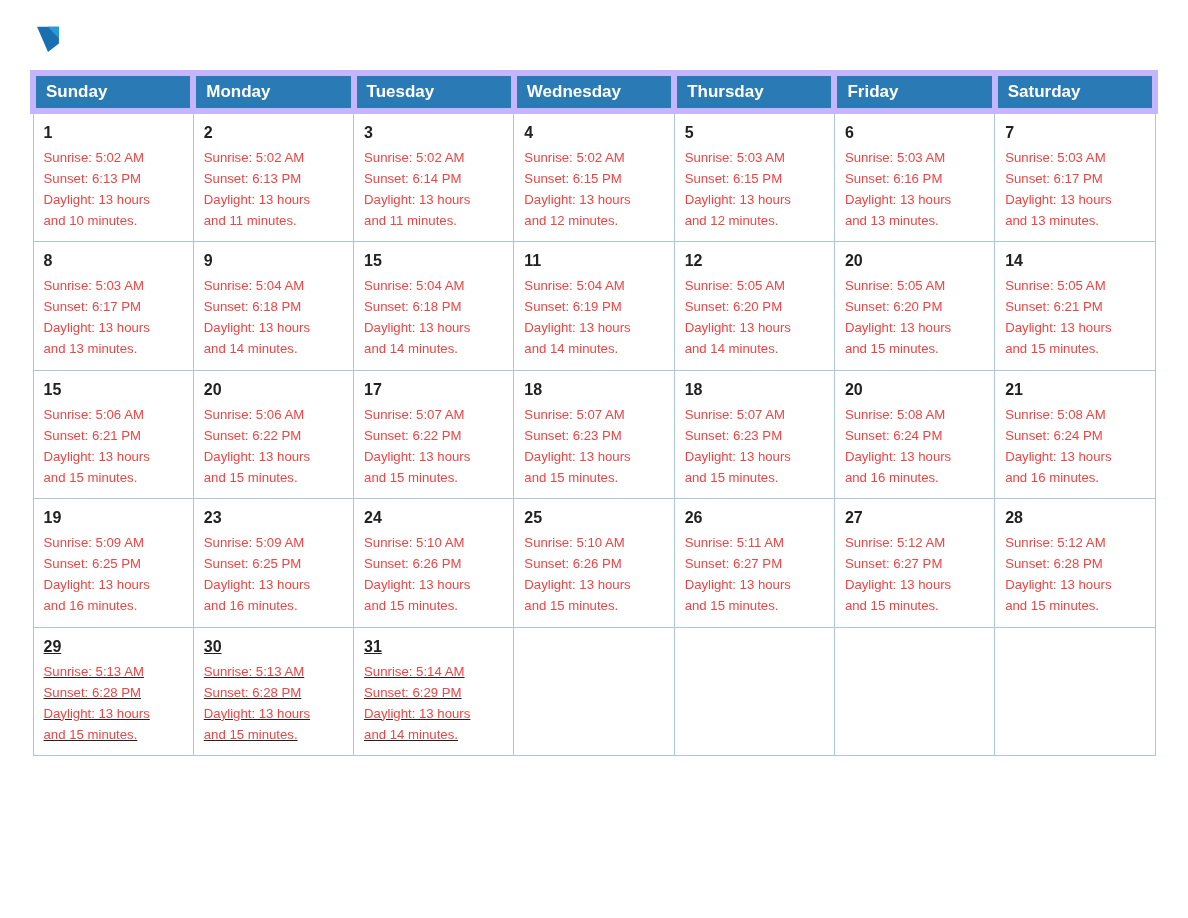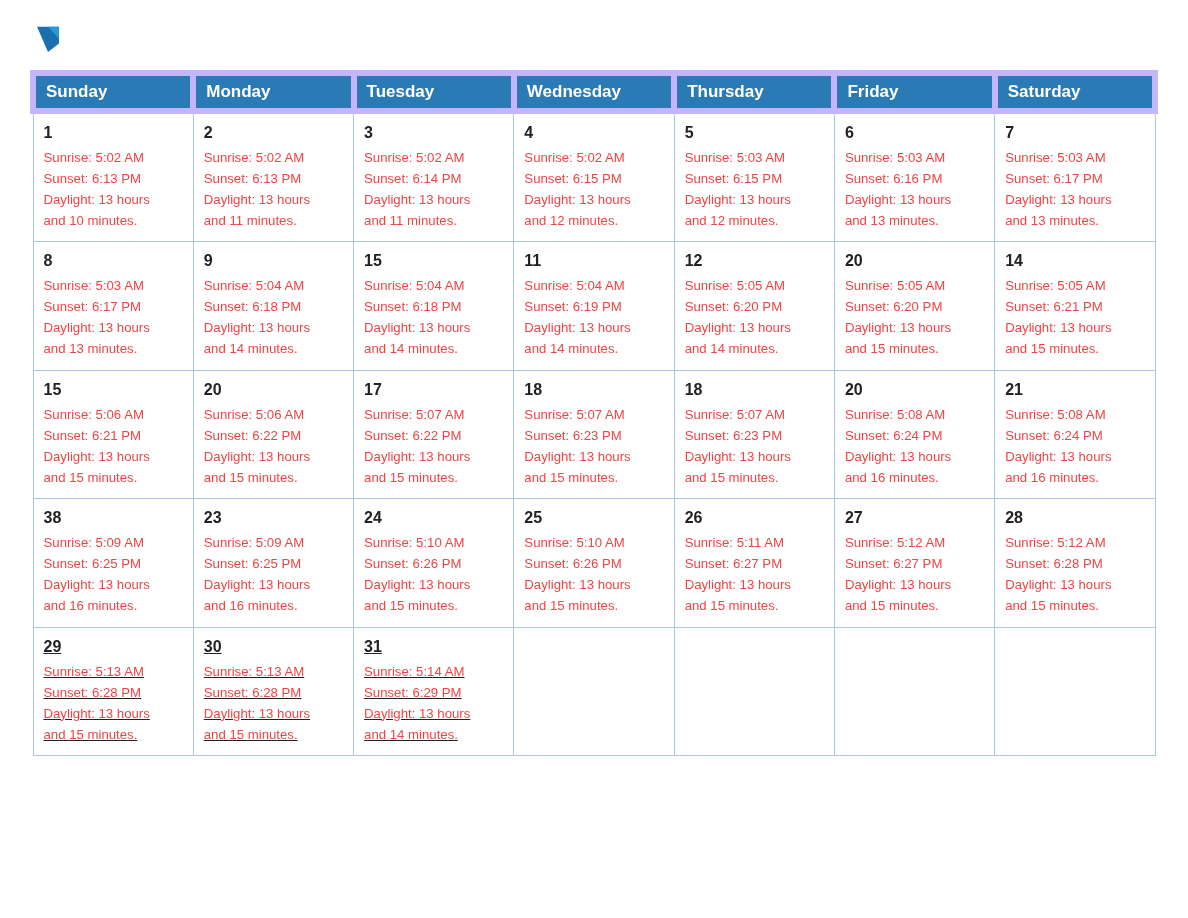--- a/index.html
+++ b/index.html
@@ -156,21 +156,21 @@
       <tr class="week-row">
         <td><span class="day-num">15</span><span class="day-info">Sunrise: 5:06 AM<br>Sunset: 6:21 PM<br>Daylight: 13 hours<br>and 15 minutes.</span></td>
         <td><span class="day-num">20</span><span class="day-info">Sunrise: 5:06 AM<br>Sunset: 6:22 PM<br>Daylight: 13 hours<br>and 15 minutes.</span></td>
         <td><span class="day-num">17</span><span class="day-info">Sunrise: 5:07 AM<br>Sunset: 6:22 PM<br>Daylight: 13 hours<br>and 15 minutes.</span></td>
         <td><span class="day-num">18</span><span class="day-info">Sunrise: 5:07 AM<br>Sunset: 6:23 PM<br>Daylight: 13 hours<br>and 15 minutes.</span></td>
         <td><span class="day-num">18</span><span class="day-info">Sunrise: 5:07 AM<br>Sunset: 6:23 PM<br>Daylight: 13 hours<br>and 15 minutes.</span></td>
         <td><span class="day-num">20</span><span class="day-info">Sunrise: 5:08 AM<br>Sunset: 6:24 PM<br>Daylight: 13 hours<br>and 16 minutes.</span></td>
         <td><span class="day-num">21</span><span class="day-info">Sunrise: 5:08 AM<br>Sunset: 6:24 PM<br>Daylight: 13 hours<br>and 16 minutes.</span></td>
       </tr>
       <tr class="week-row">
-        <td><span class="day-num">38</span><span class="day-info">Sunrise: 5:09 AM<br>Sunset: 6:25 PM<br>Daylight: 13 hours<br>and 16 minutes.</span></td>
+        <td><span class="day-num">19</span><span class="day-info">Sunrise: 5:09 AM<br>Sunset: 6:25 PM<br>Daylight: 13 hours<br>and 16 minutes.</span></td>
         <td><span class="day-num">23</span><span class="day-info">Sunrise: 5:09 AM<br>Sunset: 6:25 PM<br>Daylight: 13 hours<br>and 16 minutes.</span></td>
         <td><span class="day-num">24</span><span class="day-info">Sunrise: 5:10 AM<br>Sunset: 6:26 PM<br>Daylight: 13 hours<br>and 15 minutes.</span></td>
         <td><span class="day-num">25</span><span class="day-info">Sunrise: 5:10 AM<br>Sunset: 6:26 PM<br>Daylight: 13 hours<br>and 15 minutes.</span></td>
         <td><span class="day-num">26</span><span class="day-info">Sunrise: 5:11 AM<br>Sunset: 6:27 PM<br>Daylight: 13 hours<br>and 15 minutes.</span></td>
         <td><span class="day-num">27</span><span class="day-info">Sunrise: 5:12 AM<br>Sunset: 6:27 PM<br>Daylight: 13 hours<br>and 15 minutes.</span></td>
         <td><span class="day-num">28</span><span class="day-info">Sunrise: 5:12 AM<br>Sunset: 6:28 PM<br>Daylight: 13 hours<br>and 15 minutes.</span></td>
       </tr>
       <tr class="last-row">
         <td><span class="day-num">29</span><span class="day-info">Sunrise: 5:13 AM<br>Sunset: 6:28 PM<br>Daylight: 13 hours<br>and 15 minutes.</span></td>
         <td><span class="day-num">30</span><span class="day-info">Sunrise: 5:13 AM<br>Sunset: 6:28 PM<br>Daylight: 13 hours<br>and 15 minutes.</span></td>

